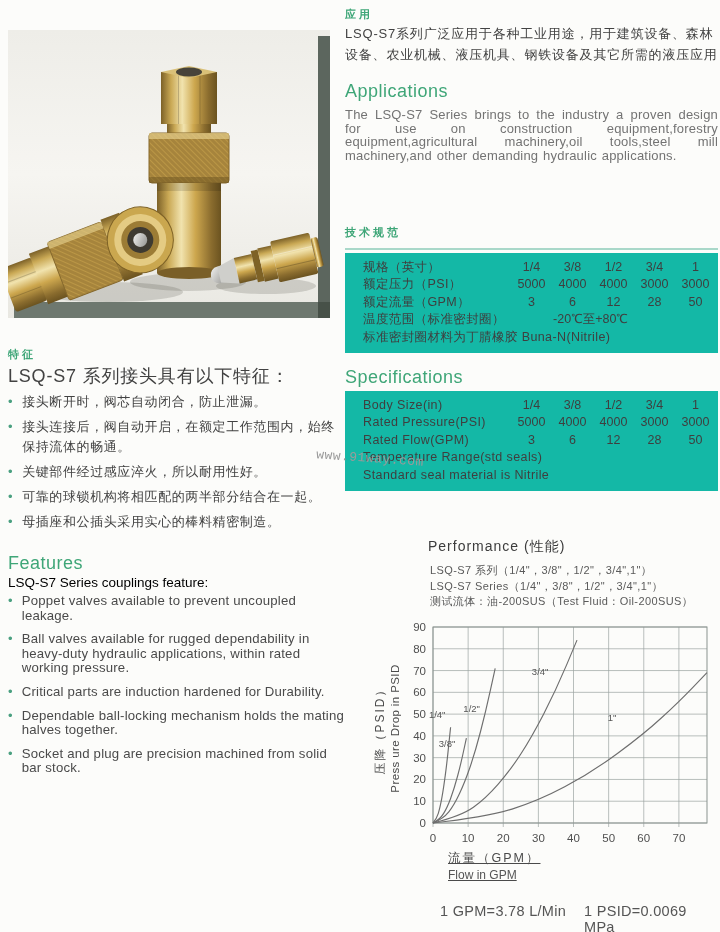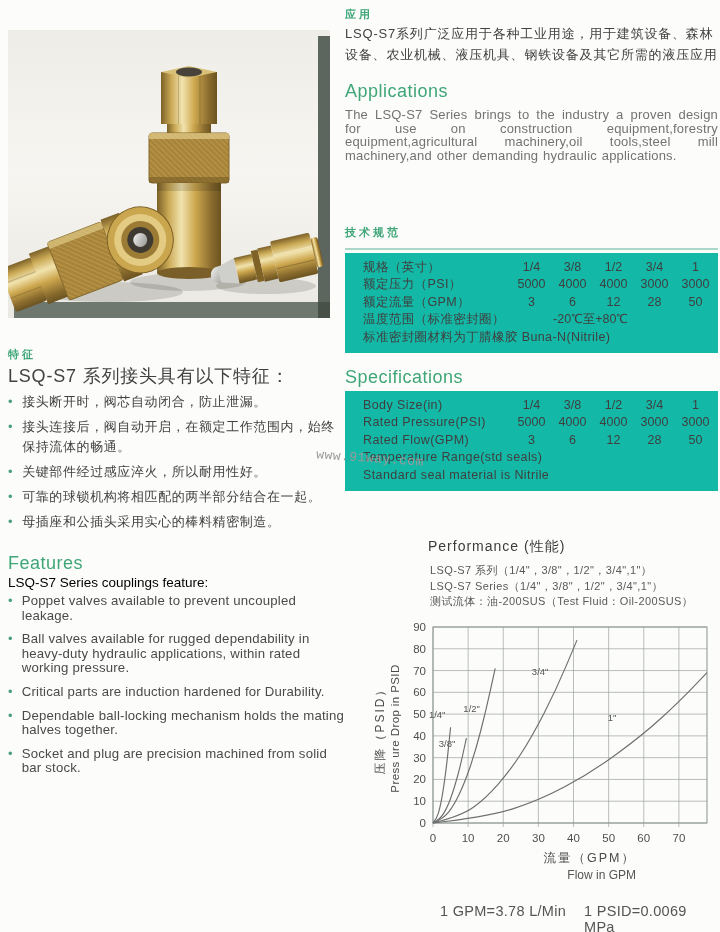--- a/index.html
+++ b/index.html
@@ -29,21 +29,21 @@
   .intro-cn{font-size:18px;letter-spacing:.8px;color:#424242;}
   .intro-en{font-size:13.5px;margin-top:1px;color:#000000;}
   
   .perf-title{position:absolute;left:66px;top:0;font-size:14px;color:#3c3c3c;letter-spacing:1px;}
   .perf-sub{position:absolute;left:68px;top:25px;font-size:11px;line-height:15.5px;color:#5a5a5a;letter-spacing:.4px;}
   .chart-area{position:absolute;left:0;top:74px;width:358px;height:292px;}
   .ylabel{position:absolute;left:-86px;top:102px;width:220px;text-align:center;
           transform:rotate(-90deg);color:#4a4a4a;}
   .ylabel .l1{font-size:12px;letter-spacing:2px;}
   .ylabel .l2{font-size:11.5px;letter-spacing:.4px;}
-  .xlabel{position:absolute;left:98px;top:238px;width:176px;text-align:right;color:#4a4a4a;}
+  .xlabel{position:absolute;left:86px;top:238px;width:176px;text-align:left;color:#4a4a4a;text-decoration:underline;}
   .xlabel .l1{font-size:12.5px;letter-spacing:2px;}
   .xlabel .l2{font-size:12px;margin-top:1px;color:#555;}
   #perf-chart .grid{stroke:#9ba4a0;stroke-width:.7;}
   #perf-chart .frame{fill:none;stroke:#8a938f;stroke-width:1;}
   #perf-chart .curve{fill:none;stroke:#6e6e6e;stroke-width:1.15;}
   #perf-chart .tick{fill:#4f4f4f;font-size:11.5px;font-family:"Liberation Sans",sans-serif;}
   #perf-chart .ty{text-anchor:end;}
   #perf-chart .tx{text-anchor:middle;}
   #perf-chart .clabel{fill:#555;font-size:9.5px;font-family:"Liberation Sans",sans-serif;text-anchor:middle;}
   

